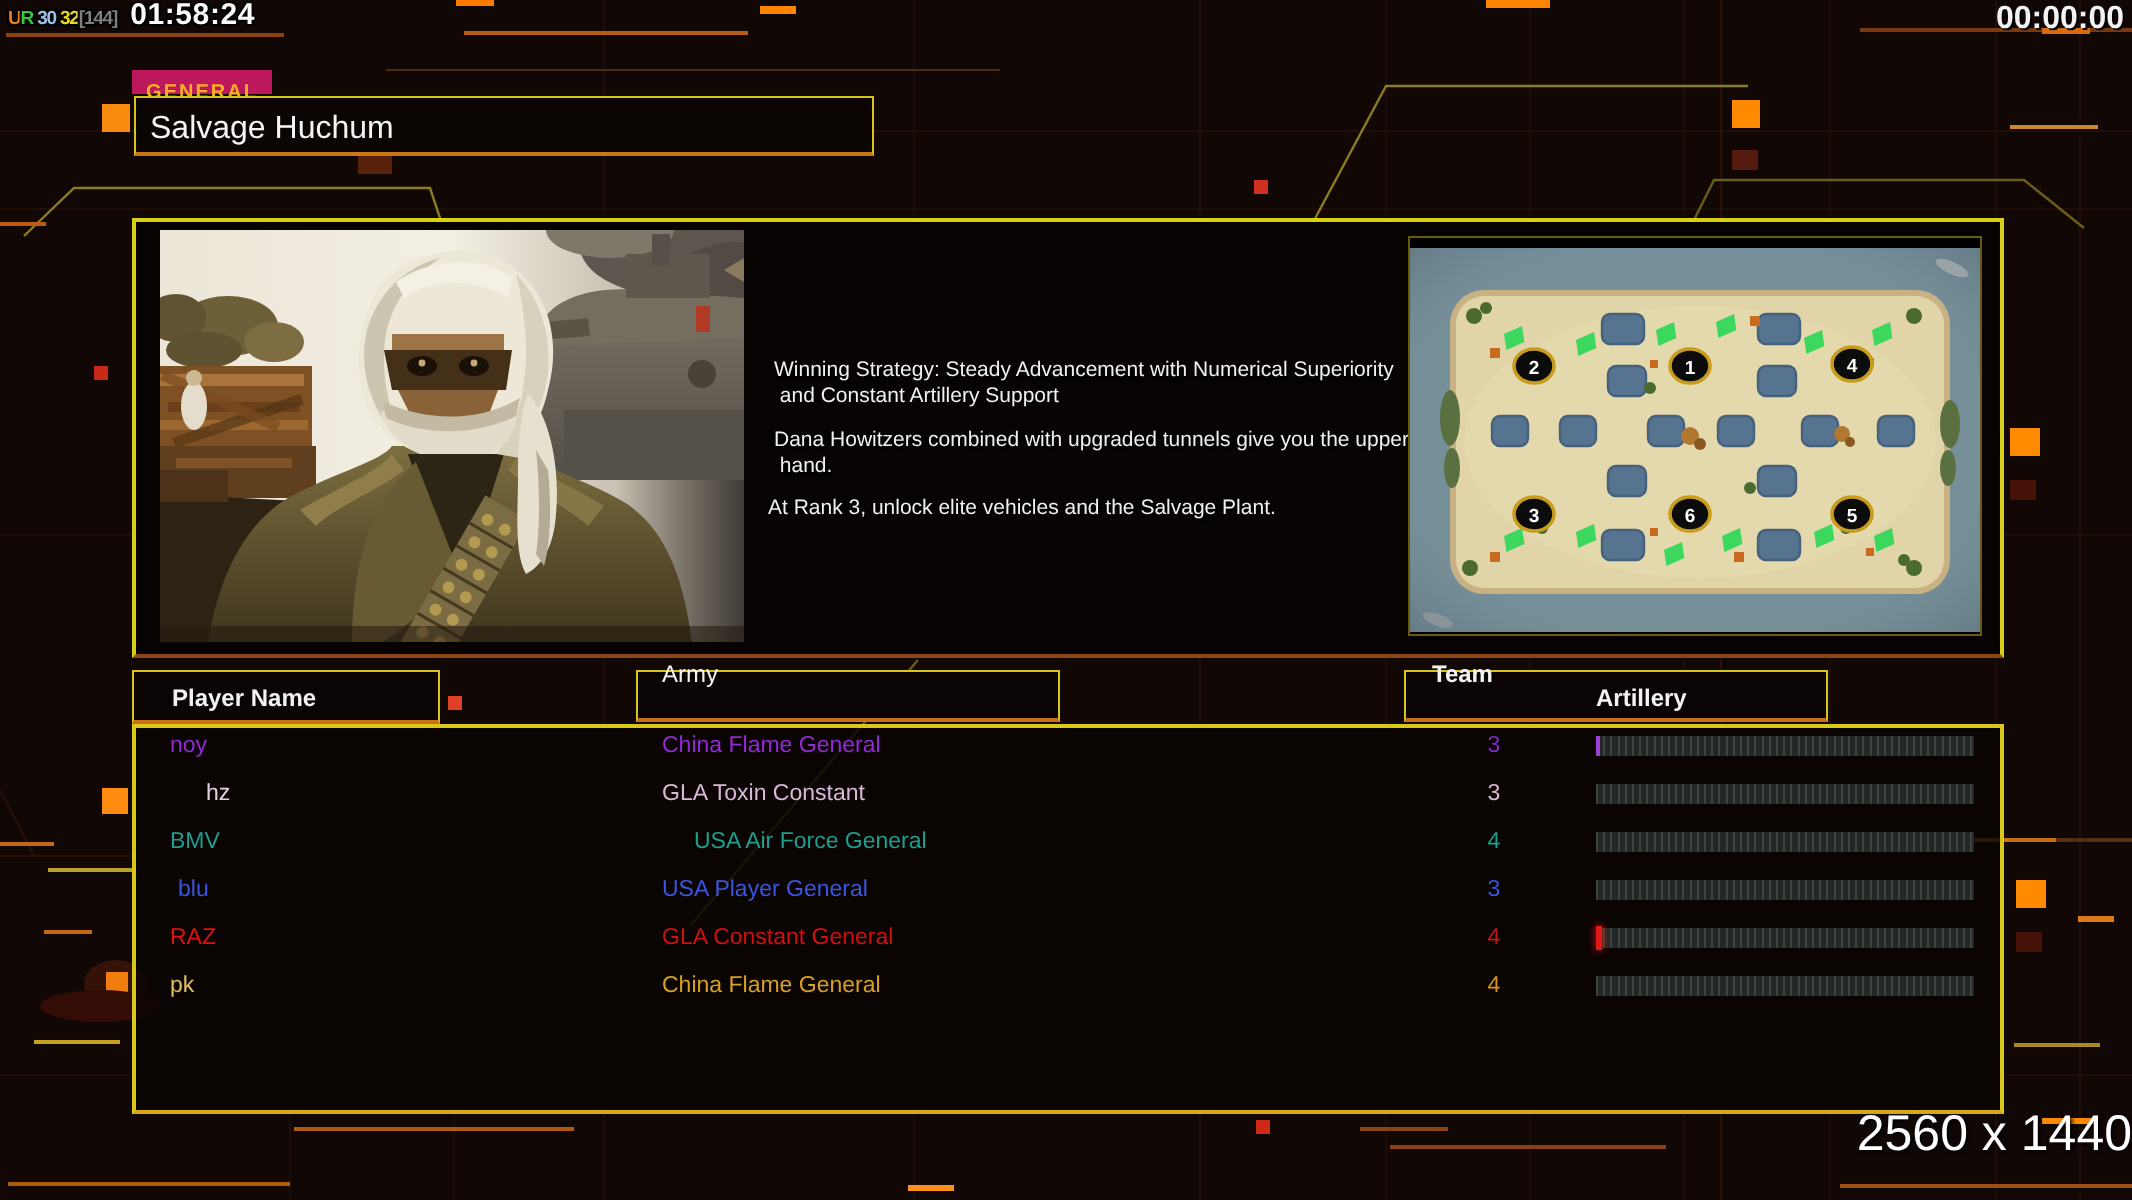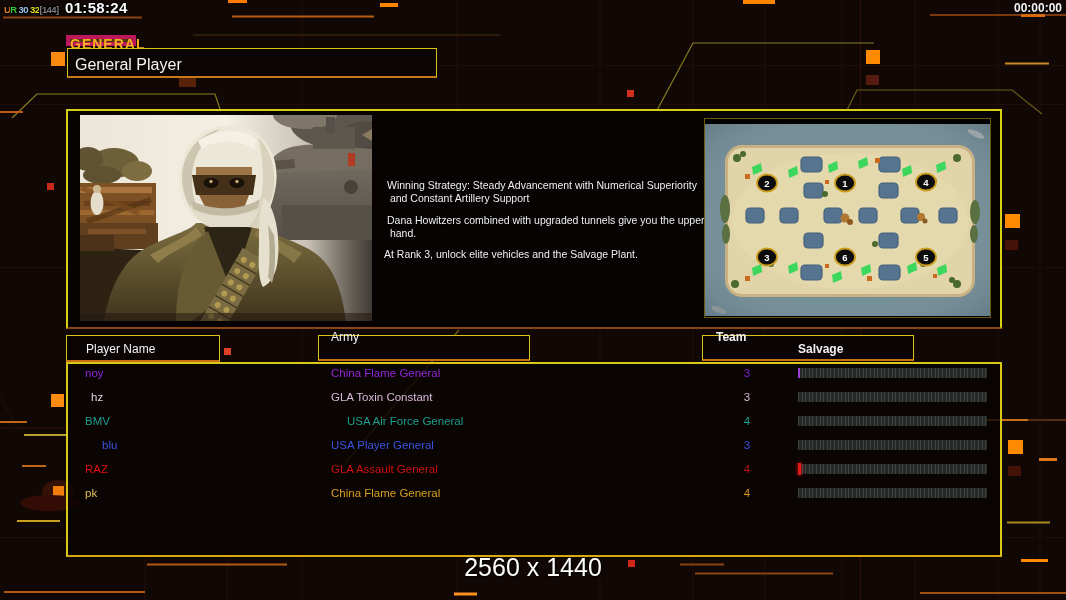--- a/index.html
+++ b/index.html
@@ -81,27 +81,27 @@
       <path d="M695 573.5H833" stroke="#8a4210"></path>
     </g>
     <rect x="628" y="560" width="7" height="7" fill="#d02818"></rect>
 
     <ellipse cx="50" cy="503" rx="30" ry="8" fill="#330c05"></ellipse>
       </g>
 </svg>
 
 <div class="abs" style="left:4px;top:-1px;font-size:9.5px;font-weight:bold;letter-spacing:-0.6px;text-shadow:1px 1px 0 #000, -1px -1px 0 #000, 1px -1px 0 #000, -1px 1px 0 #000;white-space:pre"><span style="color:#e87e1e">U</span><span style="color:#38c838">R</span> <span style="color:#9cc2e8">30</span> <span style="color:#e8d820">32</span><span style="color:#7e7e7e">[144]</span> <span style="color:#fafafa;font-size:15px;letter-spacing:0.3px;position:relative;top:0px"> 01:58:24</span></div>
 
-<div class="abs" style="right:4px;top:1px;font-size:12px;font-weight:bold;color:#f2f2f2;text-shadow:1px 1px 0 #000">00:00:00</div>
-
-<div class="panel" style="left:66px;top:35px;width:70px;height:11px;background:#543408;border:4px solid #be185d;color:#f8b020;font-size:14px;font-weight:bold;letter-spacing:1px;line-height:11px;text-align:center">GENERAL</div>
+<div class="abs" style="right:4px;top:1px;font-size:16px;font-weight:bold;color:#f2f2f2;text-shadow:1px 1px 0 #000">00:00:00</div>
+
+<div class="panel" style="left:66px;top:35px;width:70px;height:11px;background:#543408;border:6px solid #be185d;color:#f8b020;font-size:10px;font-weight:bold;letter-spacing:1px;line-height:11px;text-align:center">GENERAL</div>
 
 <div class="panel" style="left:67px;top:48px;width:370px;height:30px;background:#0b0504;border:1.5px solid #d8c518;border-bottom:2px solid #c87818"></div>
 
-<div class="abs" style="left:75px;top:56px;font-size:16px;color:#f4f4f4">General Player</div>
+<div class="abs" style="left:75px;top:56px;font-size:16px;color:#f4f4f4">Salvage Huchum</div>
 
 <div class="panel" style="left:66px;top:109px;width:936px;height:220px;background:#070302;border:2px solid #d8d014;border-bottom:2.5px solid #8a4618"></div>
 
 <svg class="abs" style="left:80px;top:115px" width="292" height="206" viewBox="0 0 292 206">
   <defs>
     <linearGradient id="sky" x1="0" y1="0" x2="1" y2="0">
       <stop offset="0" stop-color="#ece6d8"></stop>
         <stop offset=".5" stop-color="#f3efe3"></stop>
       <stop offset=".78" stop-color="#c9c2b4"></stop>
         <stop offset="1" stop-color="#97908466"></stop>
@@ -320,58 +320,58 @@
     <ellipse cx="62" cy="133" rx="10" ry="8.5" fill="#0c0c0c" stroke="#c89c1c" stroke-width="1.8"></ellipse>
       <text x="62" y="137" fill="#fff">3</text>
     <ellipse cx="140" cy="133" rx="10" ry="8.5" fill="#0c0c0c" stroke="#c89c1c" stroke-width="1.8"></ellipse>
       <text x="140" y="137" fill="#fff">6</text>
     <ellipse cx="221" cy="133" rx="10" ry="8.5" fill="#0c0c0c" stroke="#c89c1c" stroke-width="1.8"></ellipse>
       <text x="221" y="137" fill="#fff">5</text>
   </g>
 </svg>
 
 <div class="panel" style="left:66px;top:335px;width:154px;height:27px;background:#0a0504;border:1.5px solid #d8c518;border-bottom:2px solid #c87018"></div>
-<div class="abs" style="left:86px;top:342px;font-size:12px;font-weight:normal;color:#f2f2f2">Player Name</div>
+<div class="abs" style="left:86px;top:342px;font-size:12px;font-weight:bold;color:#f2f2f2">Player Name</div>
 
 <div class="abs" style="left:224px;top:348px;width:7px;height:7px;background:#e04028"></div>
 
 <div class="panel" style="left:318px;top:335px;width:212px;height:26px;background:#0a0504;border:1.5px solid #d8c518;border-bottom:2px solid #c87018"></div>
 <div class="abs" style="left:331px;top:330px;font-size:12px;font-weight:normal;color:#f2f2f2">Army</div>
 
 <div class="panel" style="left:702px;top:335px;width:212px;height:26px;background:#0a0504;border:1.5px solid #d8c518;border-bottom:2px solid #c87018"></div>
 <div class="abs" style="left:716px;top:330px;font-size:12px;font-weight:bold;color:#f2f2f2">Team</div>
-<div class="abs" style="left:798px;top:342px;font-size:12px;font-weight:bold;color:#f2f2f2">Salvage</div>
+<div class="abs" style="left:798px;top:342px;font-size:12px;font-weight:bold;color:#f2f2f2">Artillery</div>
 
 <div class="panel" style="left:66px;top:362px;width:936px;height:195px;background:rgba(8,4,2,0.82);border:2px solid #d8c818;border-bottom:2px solid #d8a818"></div>
 
 <div class="abs" style="left:0;top:0;font-size:11.5px">
   <div class="abs" style="left:85px;top:367px;color:#9328d8;width:200px">noy</div>
   <div class="abs" style="left:331px;top:367px;color:#9328d8;width:250px">China Flame General</div>
   <div class="abs" style="left:740px;top:367px;color:#8028c8;width:14px;text-align:center">3</div>
-  <div class="abs" style="left:91px;top:391px;color:#e2d0e2;width:200px">hz</div>
+  <div class="abs" style="left:103px;top:391px;color:#e2d0e2;width:200px">hz</div>
   <div class="abs" style="left:331px;top:391px;color:#d8b8d8;width:250px">GLA Toxin Constant</div>
   <div class="abs" style="left:740px;top:391px;color:#d8b8d8;width:14px;text-align:center">3</div>
   <div class="abs" style="left:85px;top:415px;color:#1e9e8e;width:200px">BMV</div>
   <div class="abs" style="left:347px;top:415px;color:#1e9e8e;width:250px">USA Air Force General</div>
   <div class="abs" style="left:740px;top:415px;color:#1e9e8e;width:14px;text-align:center">4</div>
-  <div class="abs" style="left:102px;top:439px;color:#3a55e0;width:200px">blu</div>
+  <div class="abs" style="left:89px;top:439px;color:#3a55e0;width:200px">blu</div>
   <div class="abs" style="left:331px;top:439px;color:#3a55e0;width:250px">USA Player General</div>
   <div class="abs" style="left:740px;top:439px;color:#3a55e0;width:14px;text-align:center">3</div>
   <div class="abs" style="left:85px;top:463px;color:#e01010;width:200px">RAZ</div>
-  <div class="abs" style="left:331px;top:463px;color:#d01010;width:250px">GLA Assault General</div>
+  <div class="abs" style="left:331px;top:463px;color:#d01010;width:250px">GLA Constant General</div>
   <div class="abs" style="left:740px;top:463px;color:#c01818;width:14px;text-align:center">4</div>
   <div class="abs" style="left:85px;top:487px;color:#e0c060;width:200px">pk</div>
   <div class="abs" style="left:331px;top:487px;color:#d8a020;width:250px">China Flame General</div>
   <div class="abs" style="left:740px;top:487px;color:#d89020;width:14px;text-align:center">4</div>
 </div>
 
 <div class="abs" style="left:0;top:0">
   <div class="abs" style="left:798px;top:368px;width:189px;height:10px;background:#232826;background-image:repeating-linear-gradient(90deg,rgba(170,180,170,.2) 0 1px,transparent 1px 3.6px)"></div>
   <div class="abs" style="left:798px;top:368px;width:2px;height:10px;background:#9a40d8"></div>
   <div class="abs" style="left:798px;top:392px;width:189px;height:10px;background:#232826;background-image:repeating-linear-gradient(90deg,rgba(170,180,170,.2) 0 1px,transparent 1px 3.6px)"></div>
   <div class="abs" style="left:798px;top:416px;width:189px;height:10px;background:#232826;background-image:repeating-linear-gradient(90deg,rgba(170,180,170,.2) 0 1px,transparent 1px 3.6px)"></div>
   <div class="abs" style="left:798px;top:440px;width:189px;height:10px;background:#232826;background-image:repeating-linear-gradient(90deg,rgba(170,180,170,.2) 0 1px,transparent 1px 3.6px)"></div>
   <div class="abs" style="left:798px;top:464px;width:189px;height:10px;background:#232826;background-image:repeating-linear-gradient(90deg,rgba(170,180,170,.2) 0 1px,transparent 1px 3.6px)"></div>
   <div class="abs" style="left:798px;top:463px;width:3px;height:12px;background:#e01818;box-shadow:0 0 4px #e01818"></div>
   <div class="abs" style="left:798px;top:488px;width:189px;height:10px;background:#232826;background-image:repeating-linear-gradient(90deg,rgba(170,180,170,.2) 0 1px,transparent 1px 3.6px)"></div>
 </div>
 
-<div class="abs" style="left:0;top:553px;width:1066px;text-align:center;font-size:25px;color:#fff;text-shadow:1px 1px 2px #000">2560 x 1440</div>
+<div class="abs" style="left:0;top:553px;width:1066px;text-align:right;font-size:25px;color:#fff;text-shadow:1px 1px 2px #000">2560 x 1440</div>
 
 </body></html>

